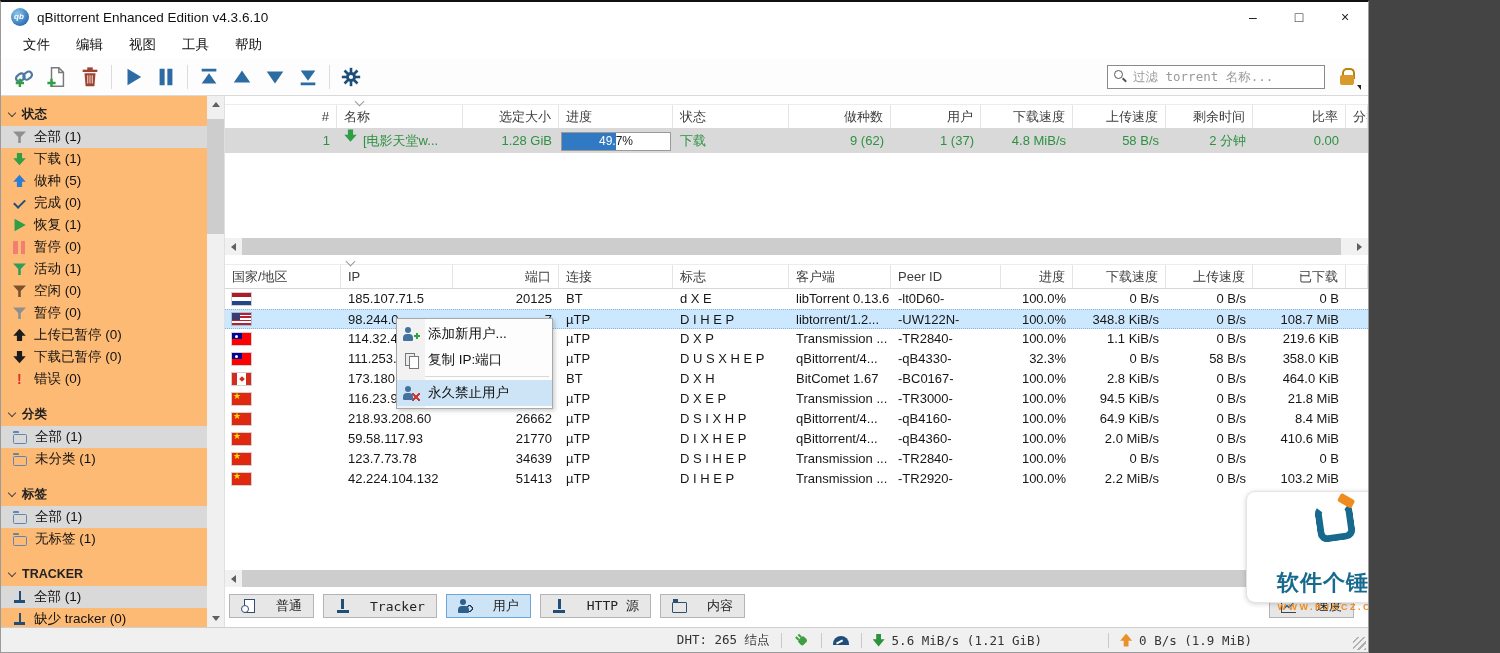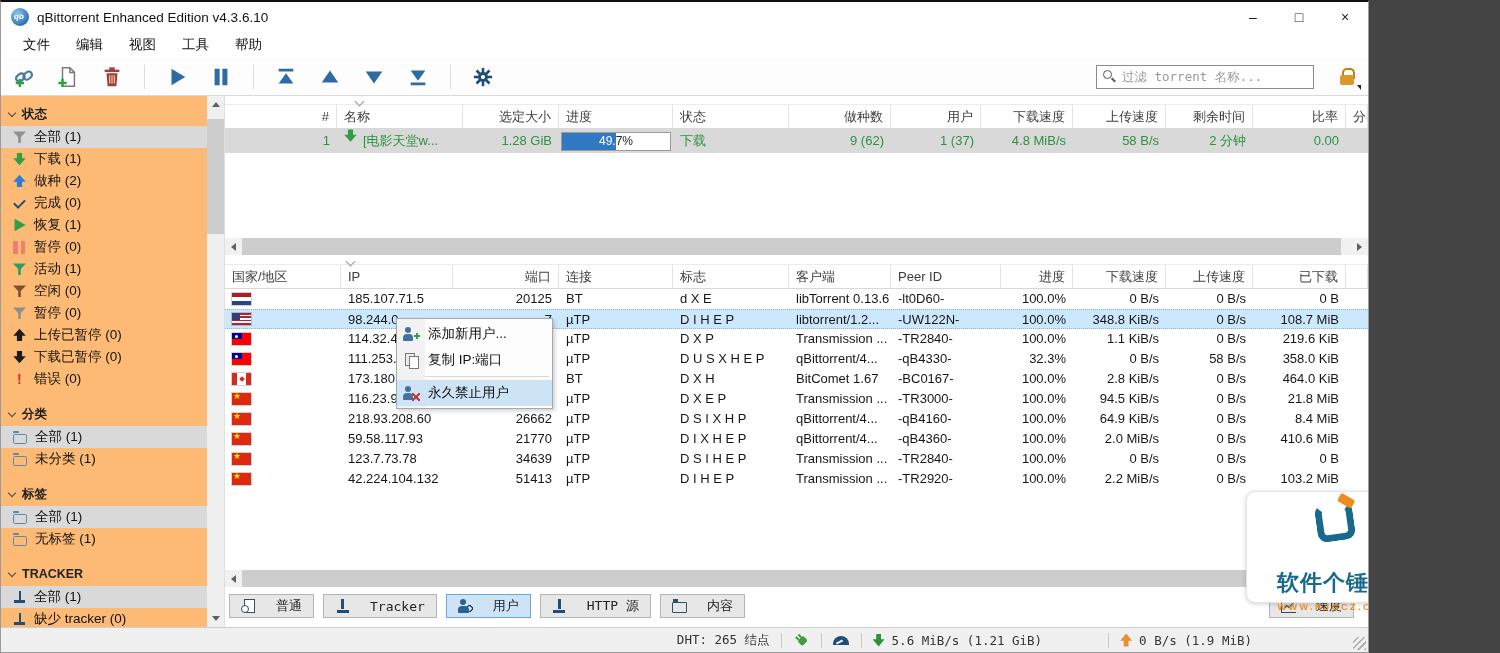--- a/index.html
+++ b/index.html
@@ -9,21 +9,21 @@
 .titlebar{height:30px;display:flex;align-items:center;padding-left:10px;background:#fff;flex:none}
 .qb-logo{width:18px;height:18px;border-radius:50%;background:radial-gradient(circle at 35% 32%,#8cc8ec,#2a6db5 75%);position:relative;flex:none}
 .qb-logo::before{content:"qb";position:absolute;left:3px;top:4px;color:#fff;font:italic 700 8px "Liberation Sans",sans-serif}
 .title-text{margin-left:8px;font-size:13.5px;color:#111}
 .win-controls{margin-left:auto;display:flex;height:100%}
 .win-btn{width:46px;height:100%;display:flex;align-items:center;justify-content:center;font-size:14px;color:#222}
 
 .menubar{height:26px;display:flex;align-items:center;padding-left:10px;gap:2px;background:#fff;flex:none}
 .menu-item-top{padding:2px 12px;font-size:13.5px;color:#111}
 
-.toolbar{height:38px;display:flex;align-items:center;padding:0 8px;border-bottom:1px solid #d9d9d9;background:#fdfdfd;flex:none;gap:14px}
+.toolbar{height:38px;display:flex;align-items:center;padding:0 8px;border-bottom:1px solid #d9d9d9;background:#fdfdfd;flex:none;gap:3px}
 .tb-btn{width:30px;height:28px;display:flex;align-items:center;justify-content:center;flex:none}
 .tb-sep{width:1px;height:24px;background:#dcdcdc;margin:0 3px;flex:none}
 .searchbox{margin-left:auto;width:218px;height:24px;border:1px solid #8a8a8a;background:#fff;display:flex;align-items:center;padding:0 6px;gap:6px}
 .searchbox input{border:none;outline:none;flex:1;font:12.5px "DejaVu Sans Mono",monospace;color:#333;background:transparent}
 .searchbox input::placeholder{color:#9a9a9a}
 .mag-icon{width:13px;height:13px;position:relative;flex:none}
 .mag-icon::before{content:"";position:absolute;left:0;top:0;width:7px;height:7px;border:1.8px solid #555;border-radius:50%}
 .mag-icon::after{content:"";position:absolute;left:7.5px;top:9px;width:5px;height:1.8px;background:#555;transform:rotate(45deg)}
 .lock-btn{width:26px;height:26px;margin-left:6px;position:relative;display:flex;align-items:center;justify-content:center}
 .lock-icon{width:15px;height:17px;position:relative}
@@ -277,21 +277,21 @@
         <div class="side-item selected">
               <span class="si si-funnel-gray"></span>
               <span class="side-label">全部 (1)</span>
             </div>
             <div class="side-item">
               <span class="si si-arrow-down-green"></span>
               <span class="side-label">下载 (1)</span>
             </div>
             <div class="side-item">
               <span class="si si-arrow-up-blue"></span>
-              <span class="side-label">做种 (2)</span>
+              <span class="side-label">做种 (5)</span>
             </div>
             <div class="side-item">
               <span class="si si-check"></span>
               <span class="side-label">完成 (0)</span>
             </div>
             <div class="side-item">
               <span class="si si-play"></span>
               <span class="side-label">恢复 (1)</span>
             </div>
             <div class="side-item">

